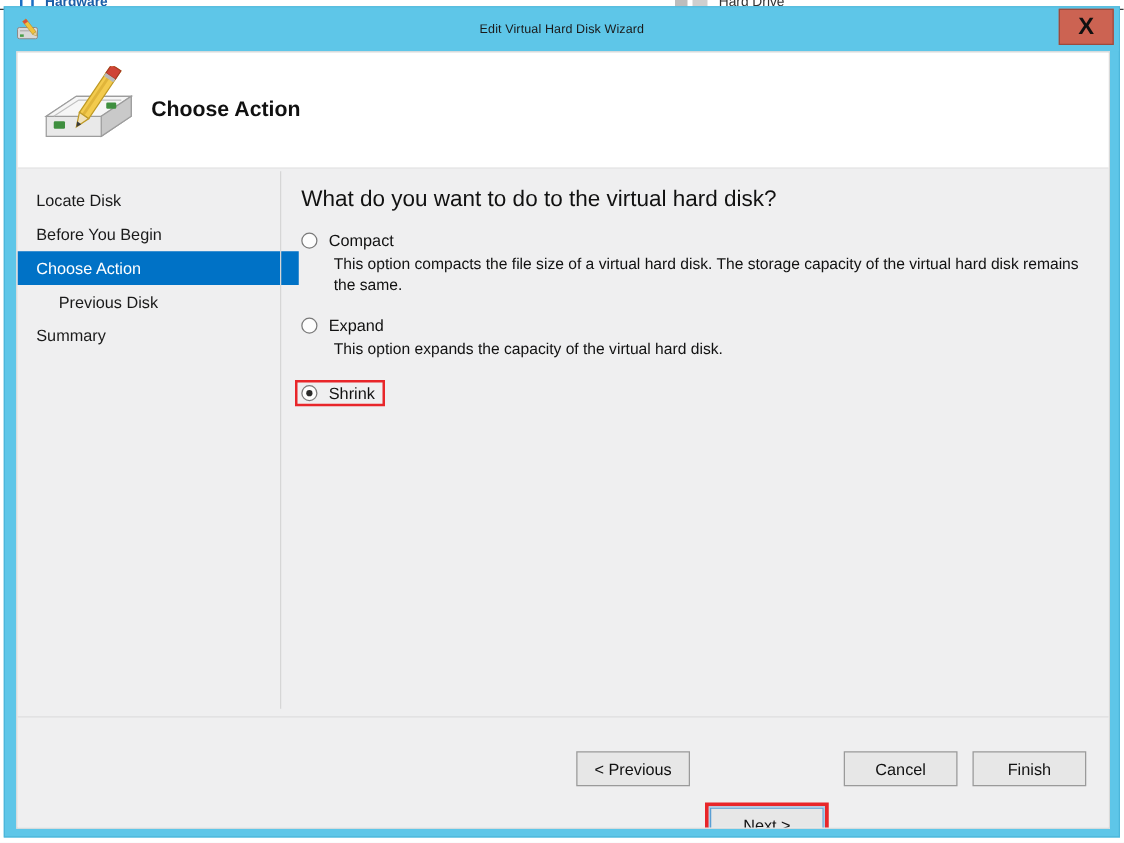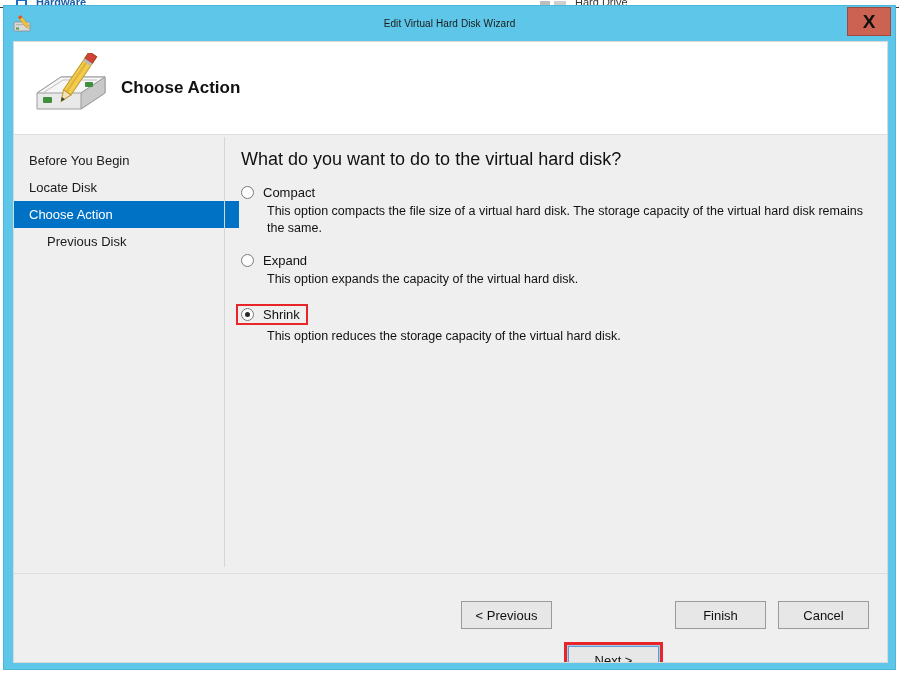--- a/index.html
+++ b/index.html
@@ -328,24 +328,25 @@
             <rect x="42" y="3" width="9" height="3" fill="#b9b9b9"></rect>
           </g>
         </svg>
       </div>
       <div id="page-title">Choose Action</div>
     </div>
 
     <div id="body-split">
 
       <div id="sidebar">
+        <div class="nav-item">Locate Disk</div>
         <div class="nav-item">Before You Begin</div>
-        <div class="nav-item">Locate Disk</div>
         <div class="nav-item selected">Choose Action</div>
         <div class="nav-item sub">Previous Disk</div>
+        <div class="nav-item">Summary</div>
       </div>
 
       <div id="sidebar-divider"></div>
 
       <div id="content-pane">
         <div id="content-question">What do you want to do to the virtual hard disk?</div>
 
         <div class="option-row">
           <span class="radio"></span>
           <span class="option-label">Compact</span>
@@ -355,35 +356,34 @@
         <div class="option-row">
           <span class="radio"></span>
           <span class="option-label">Expand</span>
         </div>
         <div class="option-desc">This option expands the capacity of the virtual hard disk.</div>
 
         <div class="option-row annotated">
           <span class="radio checked"></span>
           <span class="option-label">Shrink</span>
         </div>
-        <div class="option-desc">This option reduces the storage capacity of the virtual hard disk.</div>
       </div>
     </div>
 
     <div id="footer">
       <div id="button-row">
         <span class="btn-wrap">
           <button class="wiz-button">&lt; Previous</button>
         </span>
         <span class="btn-wrap annotated">
           <button class="wiz-button focused">Next &gt;</button>
         </span>
         <span class="btn-wrap">
-          <button class="wiz-button">Finish</button>
+          <button class="wiz-button">Cancel</button>
         </span>
         <span class="btn-wrap">
-          <button class="wiz-button">Cancel</button>
+          <button class="wiz-button">Finish</button>
         </span>
       </div>
     </div>
 
   </div>
 </div>
 
 </body></html>

